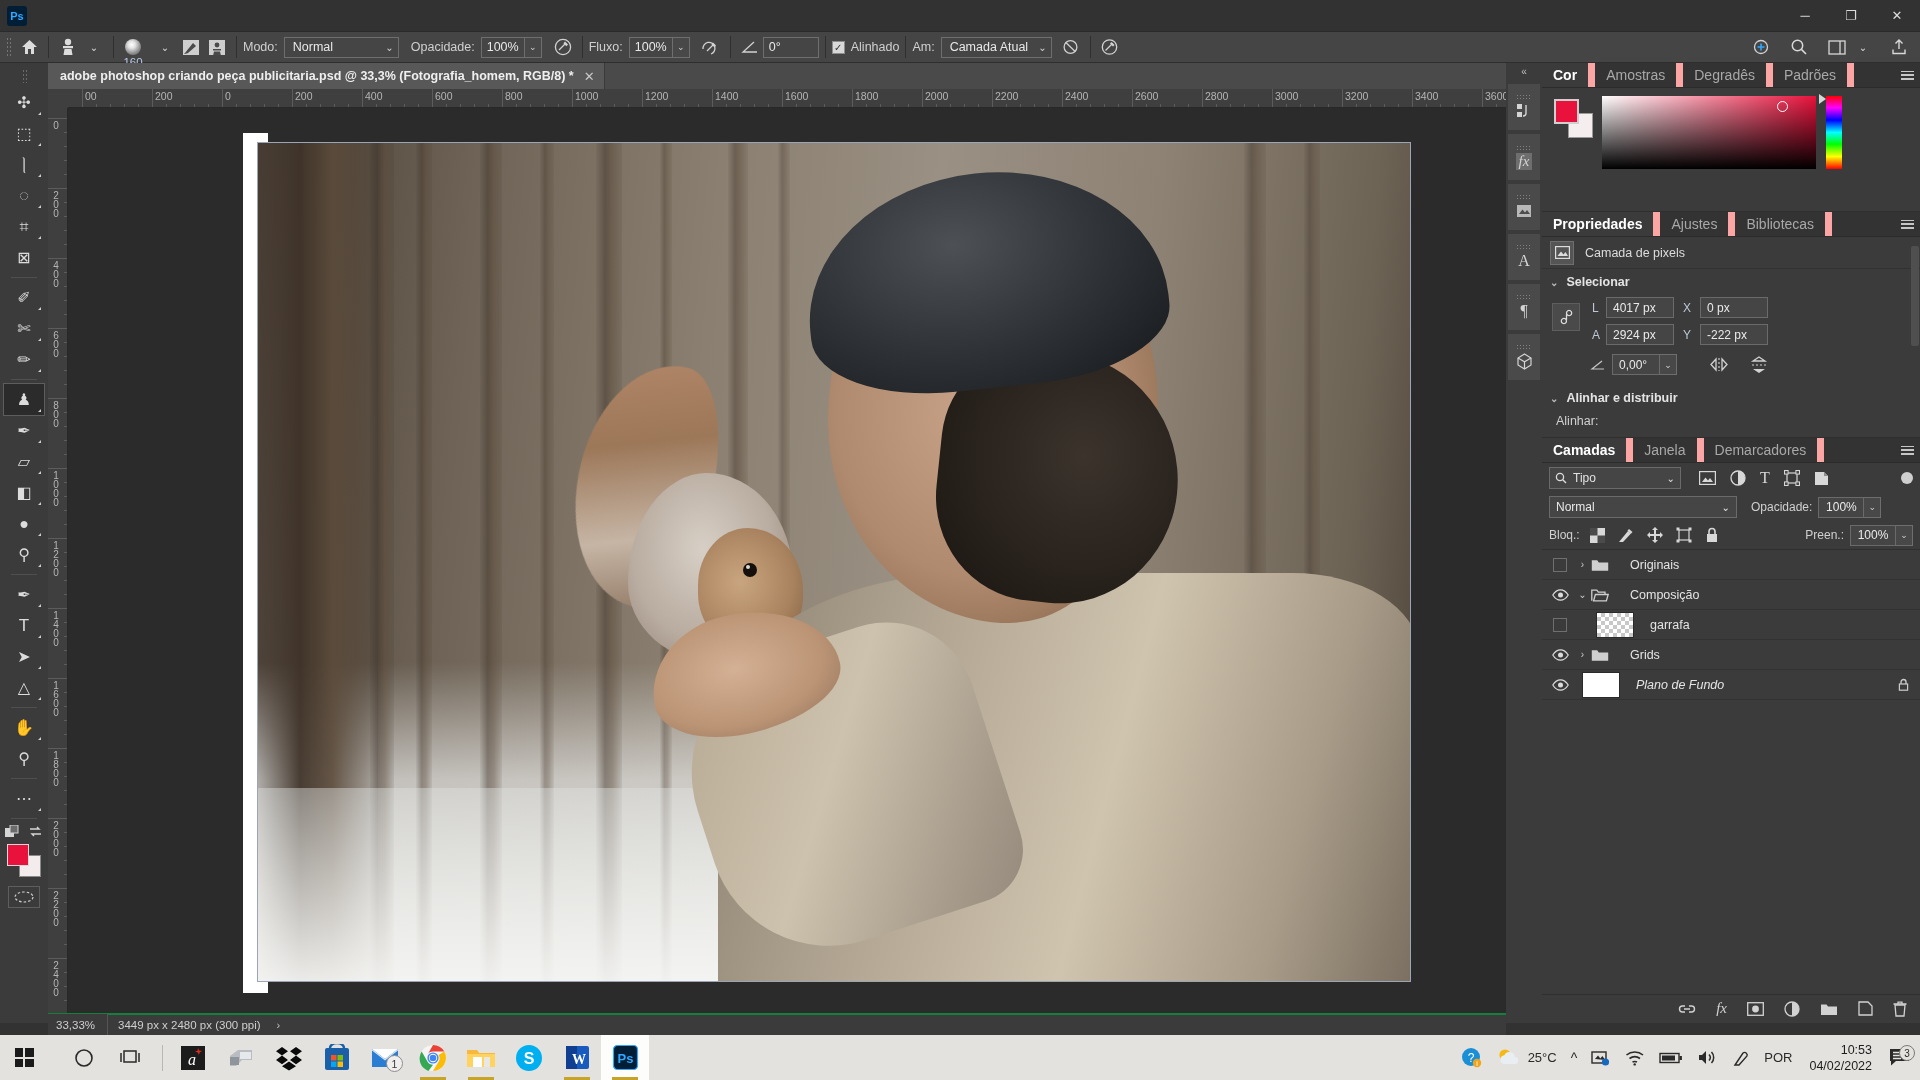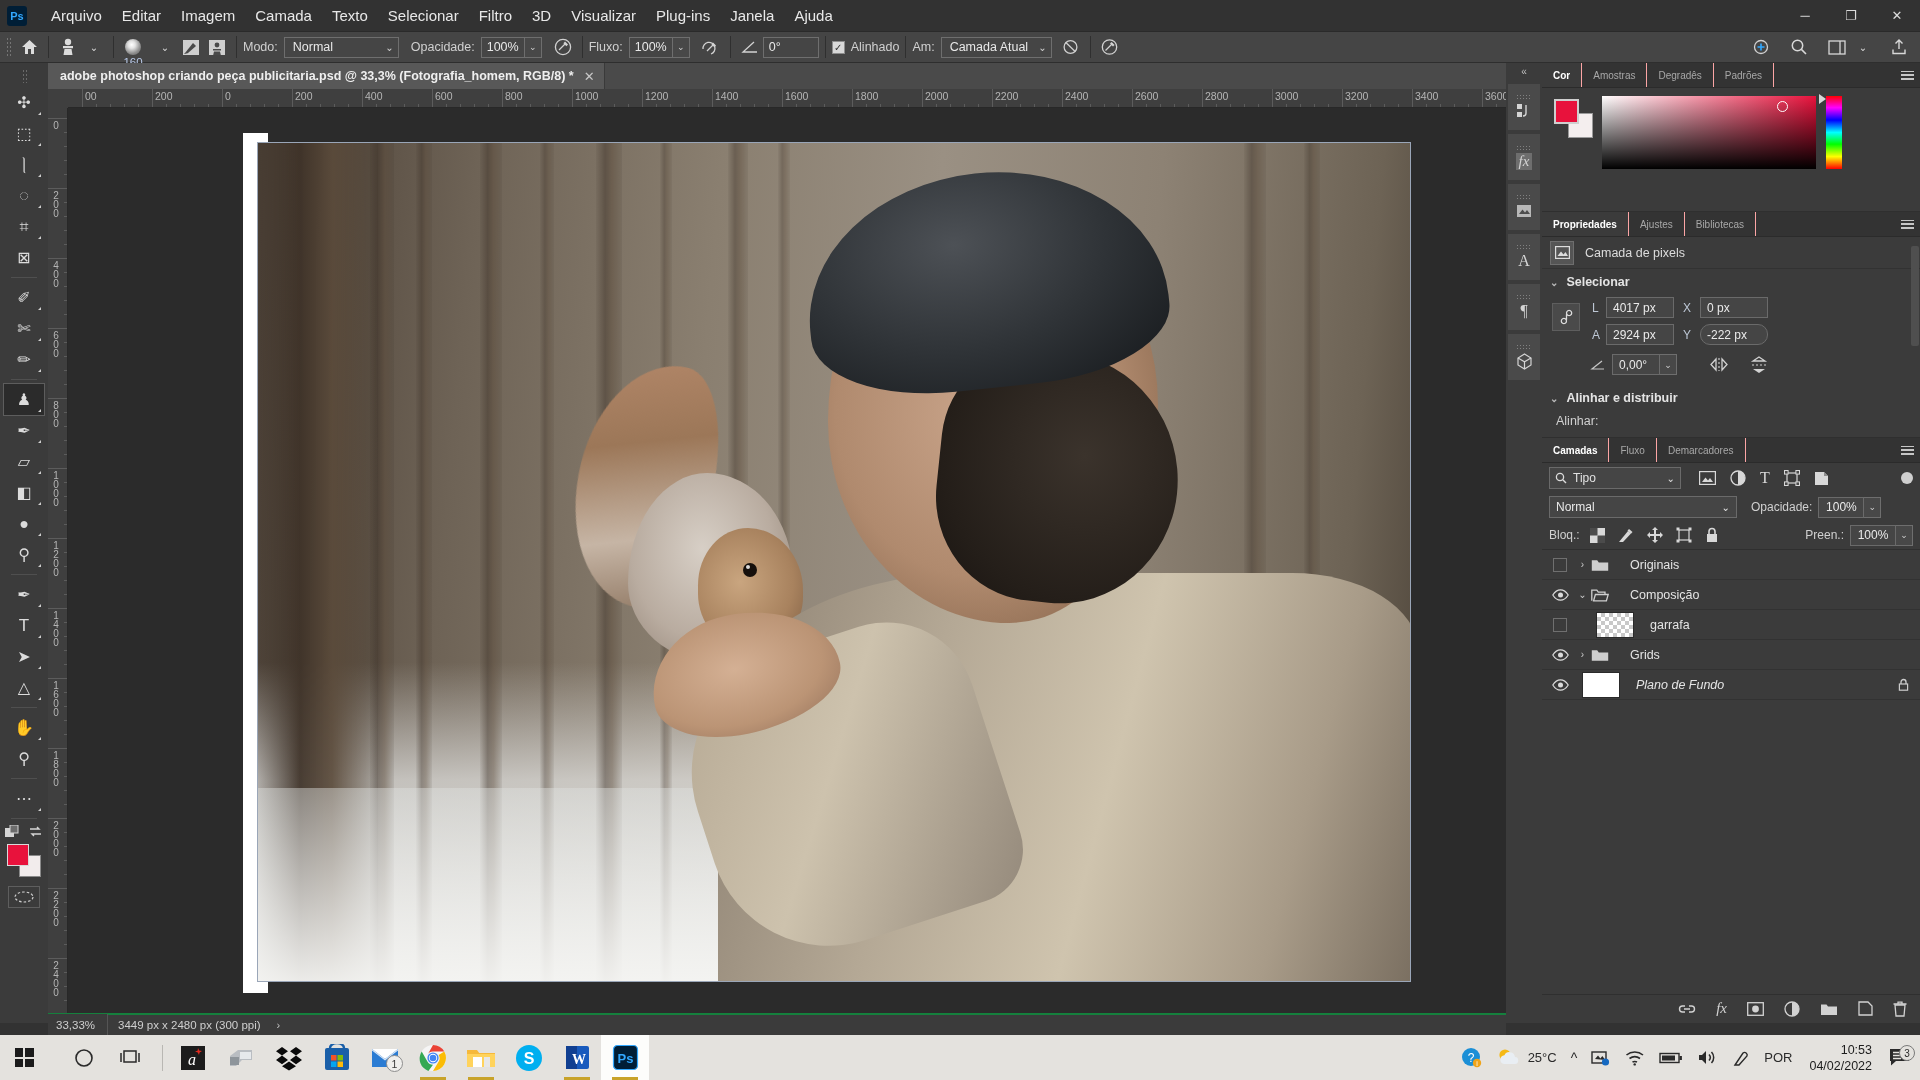--- a/index.html
+++ b/index.html
@@ -294,21 +294,21 @@
     position: absolute; left: 1542px; top: 63px; width: 378px; height: 960px;
     background: #3b3b3b;
   }
   .panel { background: #3b3b3b; }
   .panel-tabs {
     display: flex; align-items: stretch; height: 25px; background: #333333;
     border-bottom: 1px solid #2b2b2b;
   }
   .ptab {
     padding: 0 11px; display: flex; align-items: center; color: #a8a8a8;
-    font-size: 10px; background: #333333; border-right: 1px solid #fca5a5;
+    font-size: 14px; background: #333333; border-right: 7px solid #fca5a5;
     white-space: nowrap;
   }
   .ptab.active { background: #3b3b3b; color: #ffffff; font-weight: bold; }
   .ptab-menu {
     margin-left: auto; width: 26px; display: flex; align-items: center;
     justify-content: center; color: #c4c4c4;
   }
   .hamb { width: 13px; height: 9px; display: flex; flex-direction: column; justify-content: space-between; }
   .hamb i { display: block; height: 1.6px; background: #c6c6c6; }
 
@@ -485,34 +485,20 @@
   }
   svg { display: block; }
 </style>
 </head>
 <body>
 
 <div class="app">
 
   <div class="menubar">
     <div class="ps-logo">Ps</div>
-    <div class="menu-items" id="menu-items">
-        <div class="menu-item">Arquivo</div>
-        <div class="menu-item">Editar</div>
-        <div class="menu-item">Imagem</div>
-        <div class="menu-item">Camada</div>
-        <div class="menu-item">Texto</div>
-        <div class="menu-item">Selecionar</div>
-        <div class="menu-item">Filtro</div>
-        <div class="menu-item">3D</div>
-        <div class="menu-item">Visualizar</div>
-        <div class="menu-item">Plug-ins</div>
-        <div class="menu-item">Janela</div>
-        <div class="menu-item">Ajuda</div>
-      </div>
     <div class="wincontrols">
       <div class="wc">─</div>
       <div class="wc">❐</div>
       <div class="wc close">✕</div>
     </div>
   </div>
 
   <div class="optionsbar">
     <div class="opt-grip"></div>
     <div class="opt-btn">
@@ -1116,21 +1102,21 @@
           <div style="display:flex;align-items:center;margin-bottom:6px;">
             <span class="plabel" style="width:14px;">L</span>
             <div class="pfield" style="width:68px;">4017 px</div>
             <span class="plabel" style="width:26px;text-align:center;">X</span>
             <div class="pfield" style="width:68px;">0 px</div>
           </div>
           <div style="display:flex;align-items:center;">
             <span class="plabel" style="width:14px;">A</span>
             <div class="pfield" style="width:68px;">2924 px</div>
             <span class="plabel" style="width:26px;text-align:center;">Y</span>
-            <div class="pfield" style="width:68px;border-radius:10px;">-222 px</div>
+            <div class="pfield" style="width:68px;">-222 px</div>
           </div>
         </div>
       </div>
 
       <div style="display:flex;align-items:center;padding:9px 10px 0 48px;">
         <span style="margin-right:6px;">
           <svg width="16" height="12" viewBox="0 0 16 12">
               <path d="M14 10 H2 L12 2" fill="none" stroke="#c6c6c6" stroke-width="1.2"></path>
             </svg>
         </span>
@@ -1155,21 +1141,21 @@
         <span class="caret">⌄</span>
         <span>Alinhar e distribuir</span>
       </div>
       <div style="padding:3px 24px 0 14px;color:#d0d0d0;font-size:12.5px;">Alinhar:</div>
       <div class="p-scroll" style="top:34px;height:100px;"></div>
     </div>
 
     <div class="panel" style="height:585px;border-top:1px solid #2f2f2f;position:relative;">
       <div class="panel-tabs" id="layers-tabs">
         <div class="ptab active">Camadas</div>
-          <div class="ptab">Fluxo</div>
+          <div class="ptab">Janela</div>
           <div class="ptab">Demarcadores</div>
           <div class="ptab-menu">
             <span class="hamb">
               <i></i>
               <i></i>
               <i></i>
             </span>
           </div>
       </div>
 

